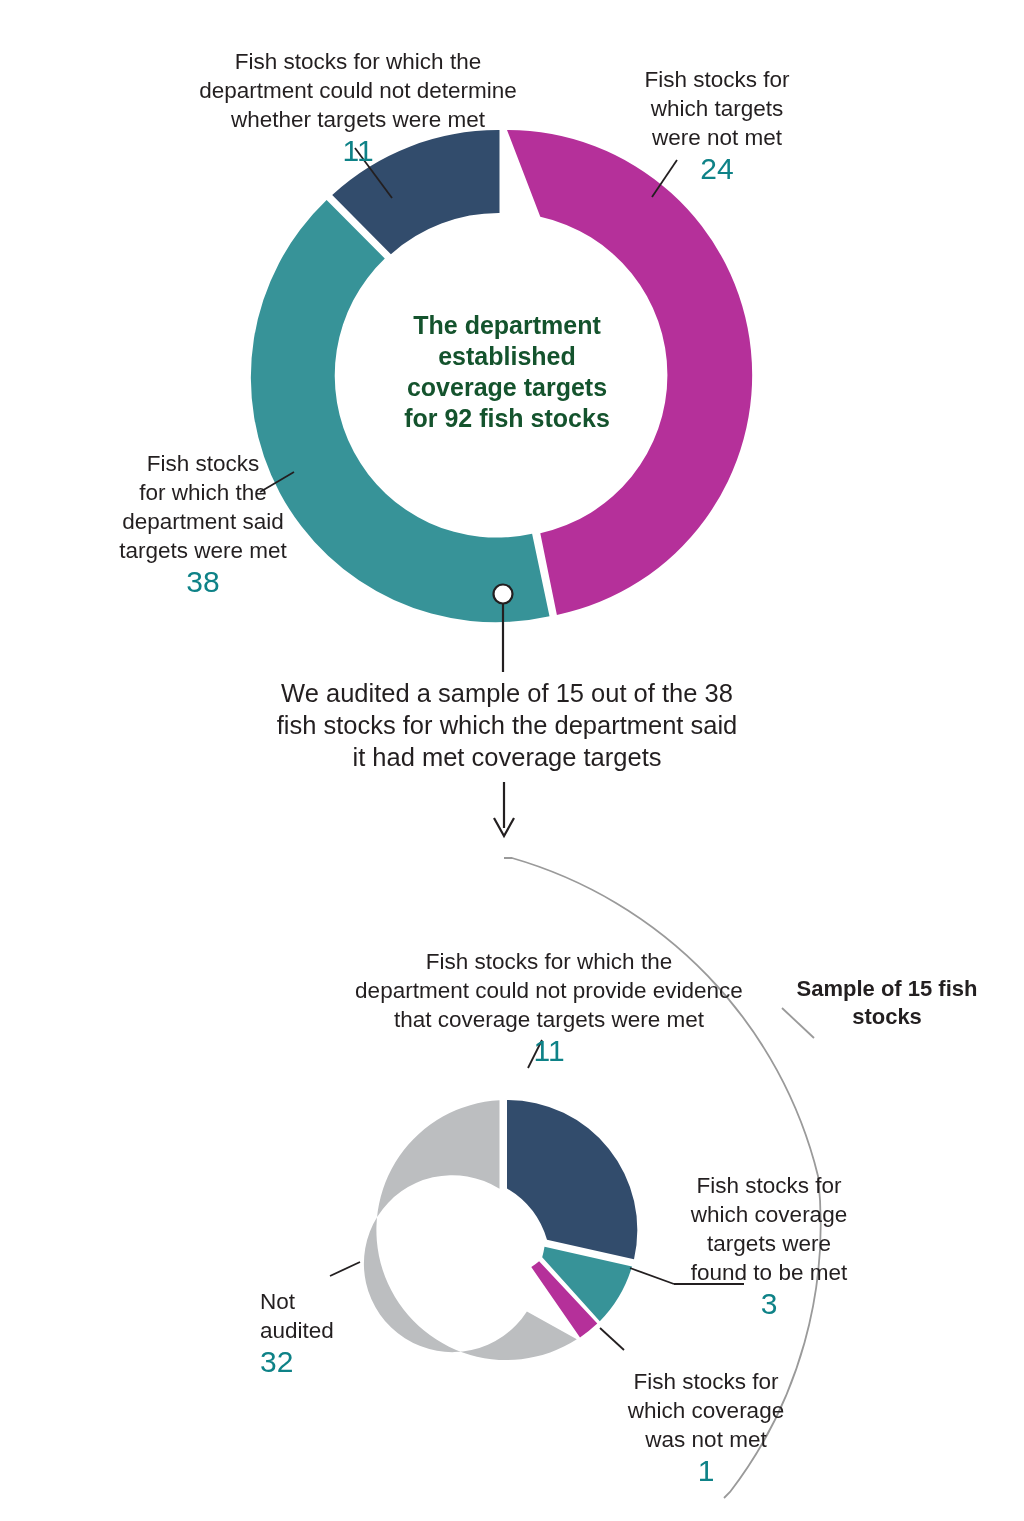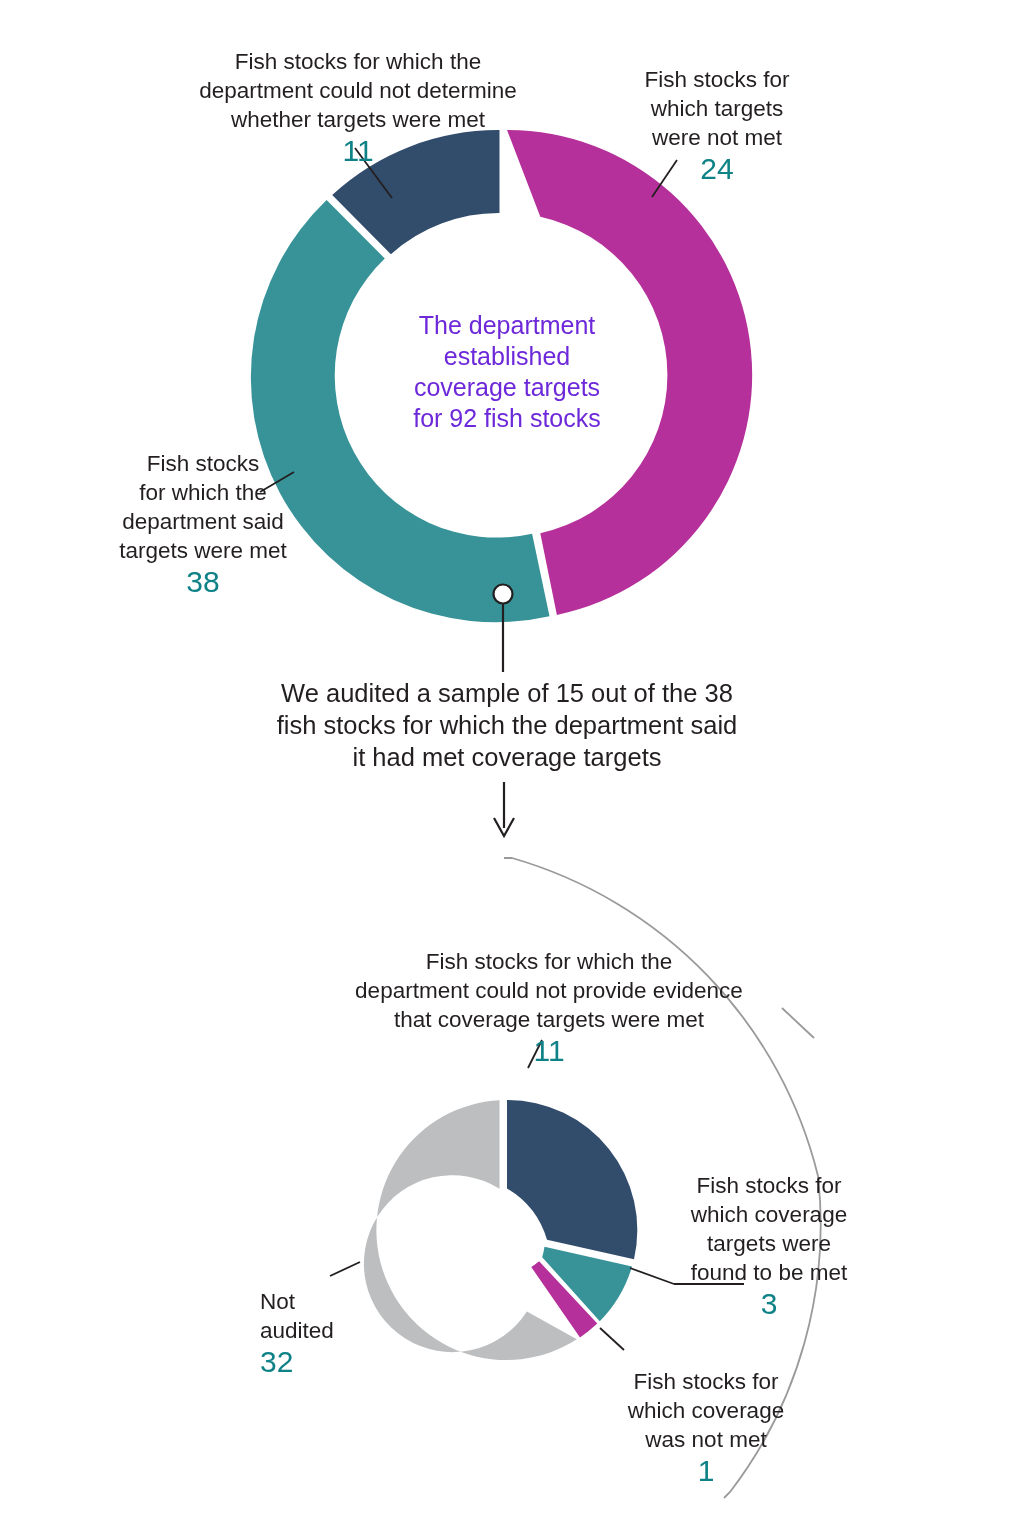--- a/index.html
+++ b/index.html
@@ -39,24 +39,24 @@
     font-family: "Liberation Sans", sans-serif;
     font-size: 30px;
     line-height: 34px;
     font-weight: 400;
     color: #0e8287;
     display: block;
   }
   .center-text {
     position: absolute;
     text-align: center;
-    font-weight: normal;
+    font-weight: bold;
     font-size: 25px;
     line-height: 31px;
-    color: #6d28d9;
+    color: #14532d;
     white-space: pre-line;
   }
   .mid-text {
     position: absolute;
     text-align: center;
     font-weight: normal;
     font-size: 25.5px;
     line-height: 32px;
     color: #231f20;
     white-space: pre-line;
@@ -218,14 +218,16 @@
     <span class="num">32</span>
   </div>
 
   <div class="lbl" id="lbl-cov-not-met">
     <span>Fish stocks for
 which coverage
 was not met</span>
     <span class="num">1</span>
   </div>
 
+  <div class="sample-label" id="sample-of-15">Sample of 15 fish
+stocks</div>
 
 </div>
 
 </body></html>

